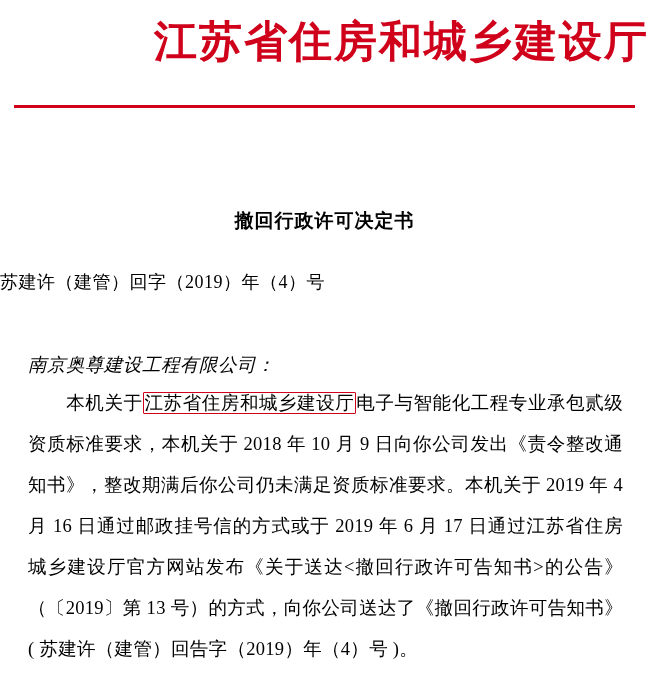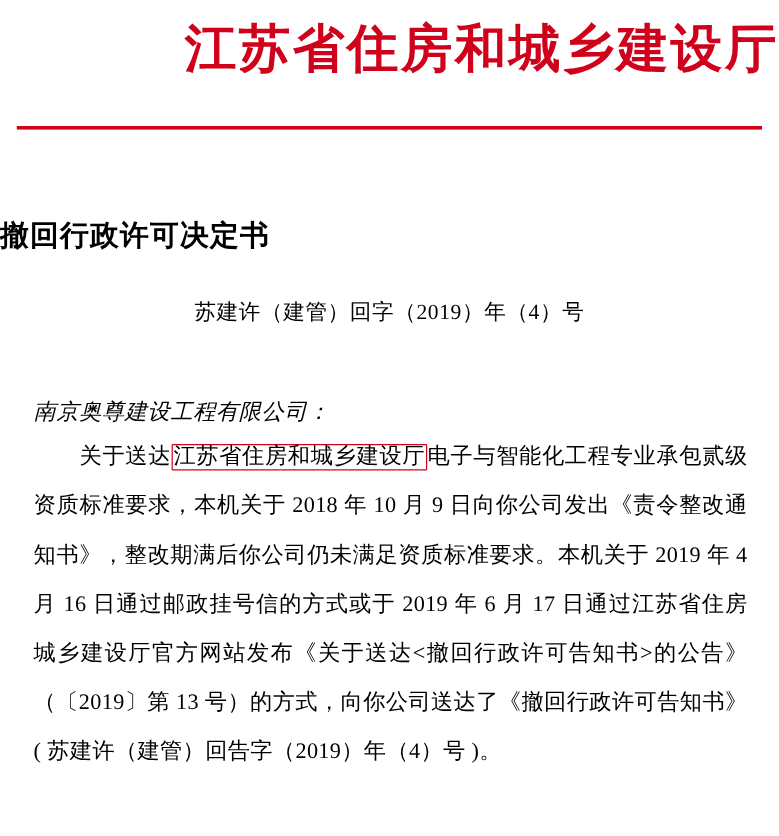--- a/index.html
+++ b/index.html
@@ -31,27 +31,27 @@
     padding-top: 18px;
     padding-bottom: 6px;
     white-space: nowrap;
   }
   .rule {
     height: 3px;
     background: #d0021b;
     margin: 34px 14px 0 14px;
   }
   .doc-title {
+    text-align: center;
     font-weight: bold;
-    font-size: 24px;
+    font-size: 19px;
     letter-spacing: 1px;
-    margin-top: 72px;
+    margin-top: 100px;
   }
   .doc-number {
-    text-align: center;
     font-size: 18px;
     margin-top: 36px;
     letter-spacing: 0.5px;
   }
   .recipient {
     font-size: 18.5px;
     margin: 58px 0 0 28px;
     letter-spacing: 0.5px;
     font-style: italic;
   }
@@ -82,16 +82,16 @@
 
   <div class="rule"></div>
 
   <div class="doc-title">撤回行政许可决定书</div>
 
   <div class="doc-number">苏建许（建管）回字（2019）年（4）号</div>
 
   <div class="recipient">南京奥尊建设工程有限公司：</div>
 
   <div class="body-text">
-    <span class="indent"></span><span>关于送达</span><span class="highlight">江苏省住房和城乡建设厅</span><span>电子与智能化工程专业承包贰级资质标准要求，本机关于 2018 年 10 月 9 日向你公司发出《责令整改通知书》，整改期满后你公司仍未满足资质标准要求。本机关于 2019 年 4 月 16 日通过邮政挂号信的方式或于 2019 年 6 月 17 日通过江苏省住房城乡建设厅官方网站发布《关于送达&lt;撤回行政许可告知书&gt;的公告》（〔2019〕第 13 号）的方式，向你公司送达了《撤回行政许可告知书》( 苏建许（建管）回告字（2019）年（4）号 )。</span>
+    <span class="indent"></span><span>本机关于</span><span class="highlight">江苏省住房和城乡建设厅</span><span>电子与智能化工程专业承包贰级资质标准要求，本机关于 2018 年 10 月 9 日向你公司发出《责令整改通知书》，整改期满后你公司仍未满足资质标准要求。本机关于 2019 年 4 月 16 日通过邮政挂号信的方式或于 2019 年 6 月 17 日通过江苏省住房城乡建设厅官方网站发布《关于送达&lt;撤回行政许可告知书&gt;的公告》（〔2019〕第 13 号）的方式，向你公司送达了《撤回行政许可告知书》( 苏建许（建管）回告字（2019）年（4）号 )。</span>
   </div>
 
 </div>
 
 </body></html>

